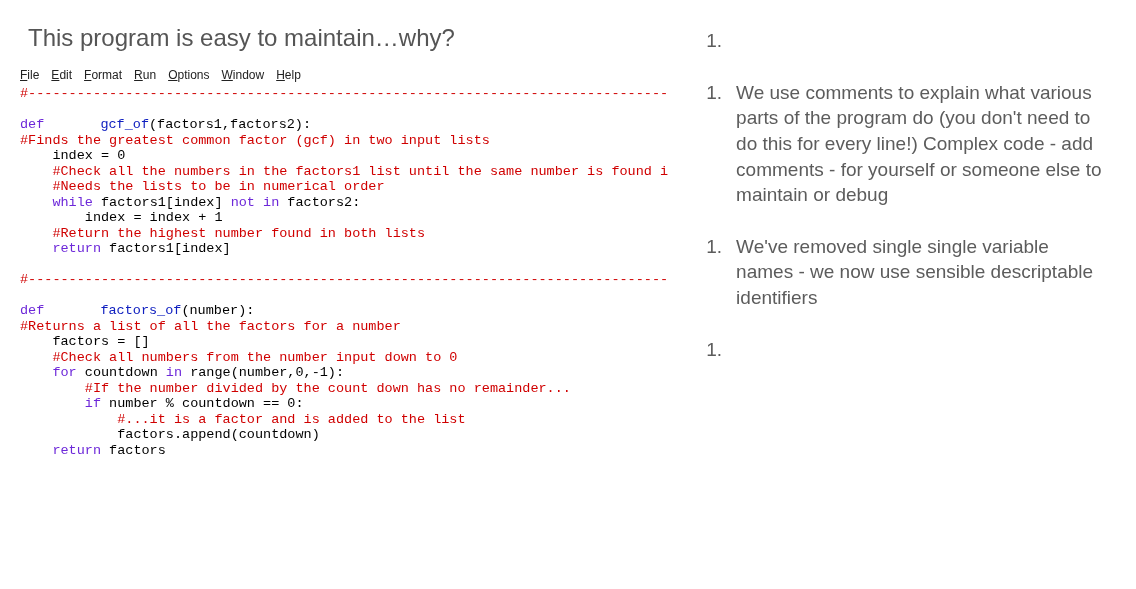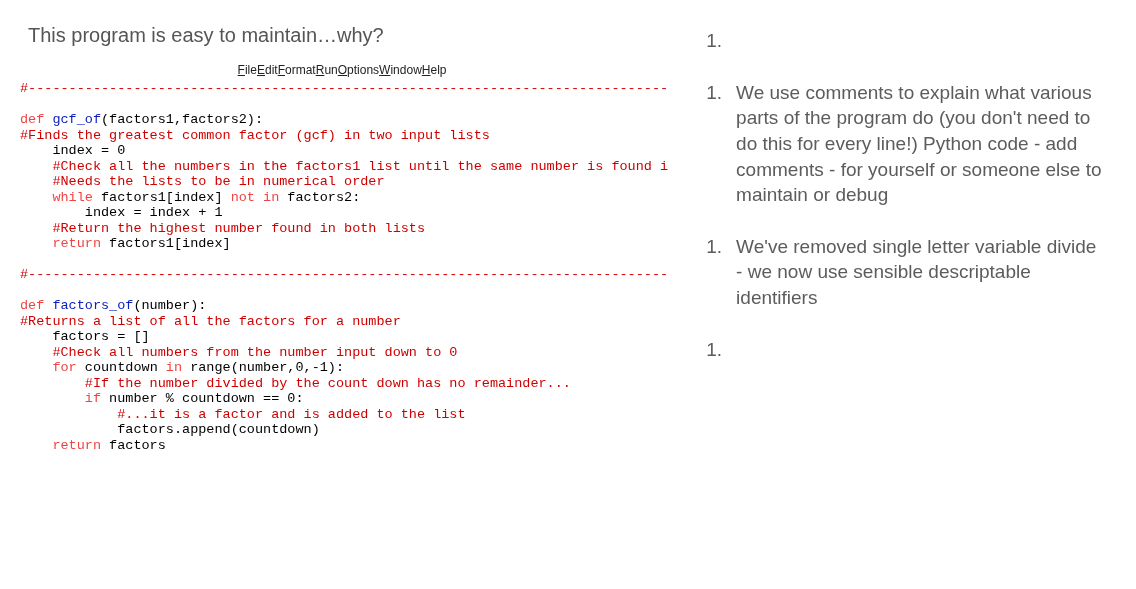--- a/index.html
+++ b/index.html
@@ -21,49 +21,49 @@
   }
   .left-col {
     flex: 0 0 640px;
     padding-right: 20px;
   }
   .right-col {
     flex: 1;
     padding-top: 8px;
   }
   .question {
-    font-size: 20px;
+    font-size: 24px;
     color: #555;
     margin: 4px 0 14px 8px;
   }
   .ide {
     font-size: 13px;
     background: #fff;
   }
   .menu-bar {
     display: flex;
+    gap: 12px;
     font-size: 12px;
     color: #222;
     padding: 2px 4px 4px 0;
-    justify-content: center;
   }
   .menu-bar span {
     cursor: default;
   }
   .menu-bar .ul { text-decoration: underline; }
   .code {
     font-family: "Courier New", Courier, monospace;
     font-size: 13.5px;
     line-height: 1.15;
     white-space: pre;
     letter-spacing: 0;
   }
   .c-comment { color: #d00000; }
-  .c-kw      { color: #ef4444; }
-  .c-def     { color: #1020c0; }
+  .c-kw      { color: #6d28d9; }
+  .c-def     { color: #1020c0; margin-left: 48px; }
   .c-plain   { color: #000000; text-align: center; }
 
   .bullets {
     list-style: none;
     padding: 0;
     margin: 0;
   }
   .bullets li {
     display: flex;
     align-items: flex-start;
@@ -105,25 +105,25 @@
 
   </div>
 
   <div class="right-col">
     <ol class="bullets" id="bullet-list">
         <li>
           <span class="num">1.</span>
         </li>
         <li>
           <span class="num">1.</span>
-          <span class="txt">We use comments to explain what various parts of the program do (you don't need to do this for every line!) Python code - add comments - for yourself or someone else to maintain or debug</span>
+          <span class="txt">We use comments to explain what various parts of the program do (you don't need to do this for every line!) Complex code - add comments - for yourself or someone else to maintain or debug</span>
         </li>
         <li>
           <span class="num">1.</span>
-          <span class="txt">We've removed single letter variable divide - we now use sensible descriptable identifiers</span>
+          <span class="txt">We've removed single single variable names - we now use sensible descriptable identifiers</span>
         </li>
         <li>
           <span class="num">1.</span>
         </li>
       </ol>
   </div>
 
 </div>
 
 </body></html>

